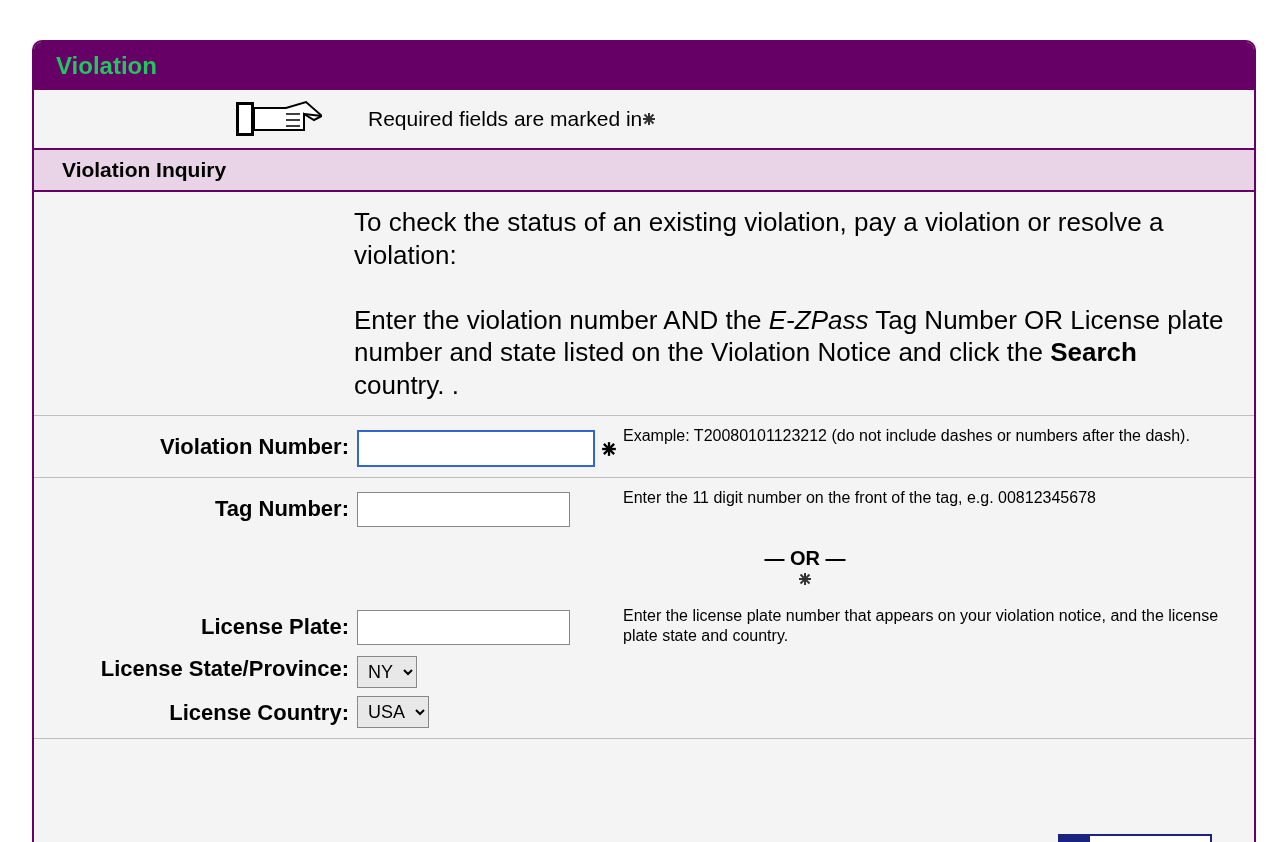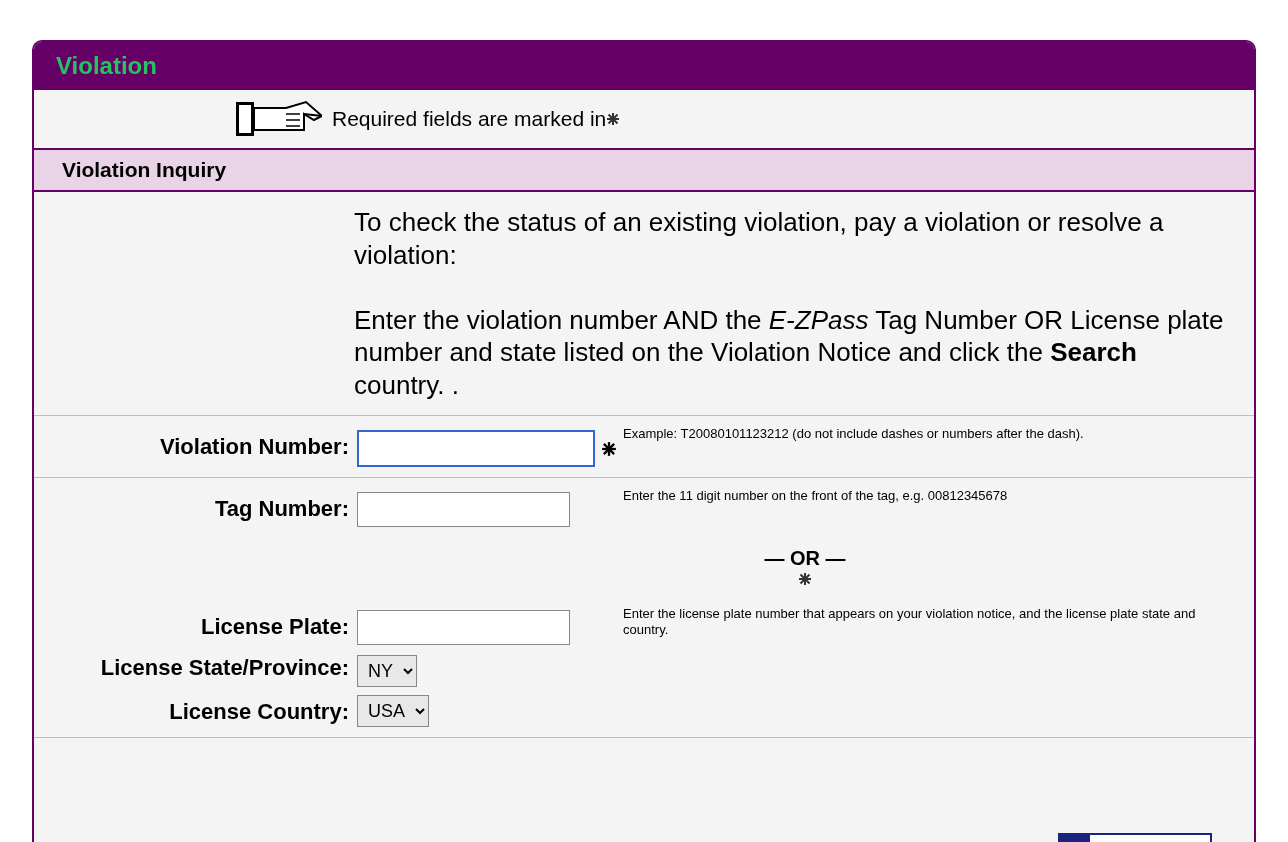--- a/index.html
+++ b/index.html
@@ -34,20 +34,21 @@
     width: 190px;
   }
   .required-bar .hand-icon {
     width: 86px;
     height: 46px;
     margin-right: 10px;
     flex-shrink: 0;
   }
   .required-bar .req-text {
     font-size: 21px;
+    margin-left: 36px;
   }
   .asterisk {
     display: inline-block;
     vertical-align: middle;
   }
   .asterisk svg { display: block; }
   .section-title {
     background: #e9d4e7;
     border-bottom: 2px solid #660066;
     font-weight: bold;
@@ -83,21 +84,21 @@
   }
   .input-col {
     width: 260px;
     display: flex;
     align-items: center;
     gap: 6px;
     padding-top: 4px;
   }
   .hint-col {
     flex: 1;
-    font-size: 13px;
+    font-size: 16px;
     line-height: 1.25;
     padding-left: 6px;
   }
   input[type="text"] {
     font-size: 18px;
     padding: 6px 8px;
     border: 1px solid #888;
     background: #fff;
     width: 195px;
   }

